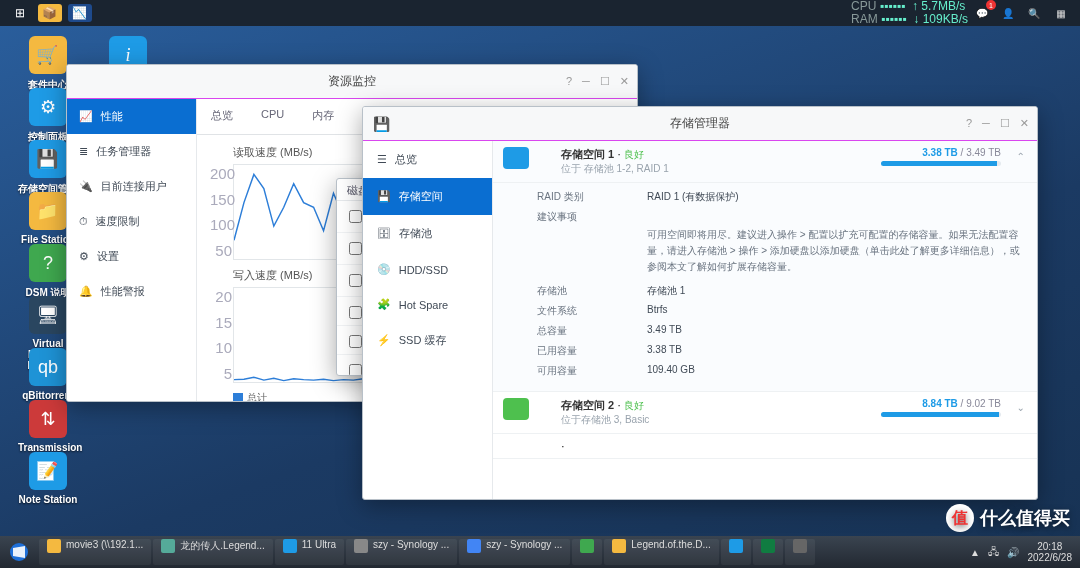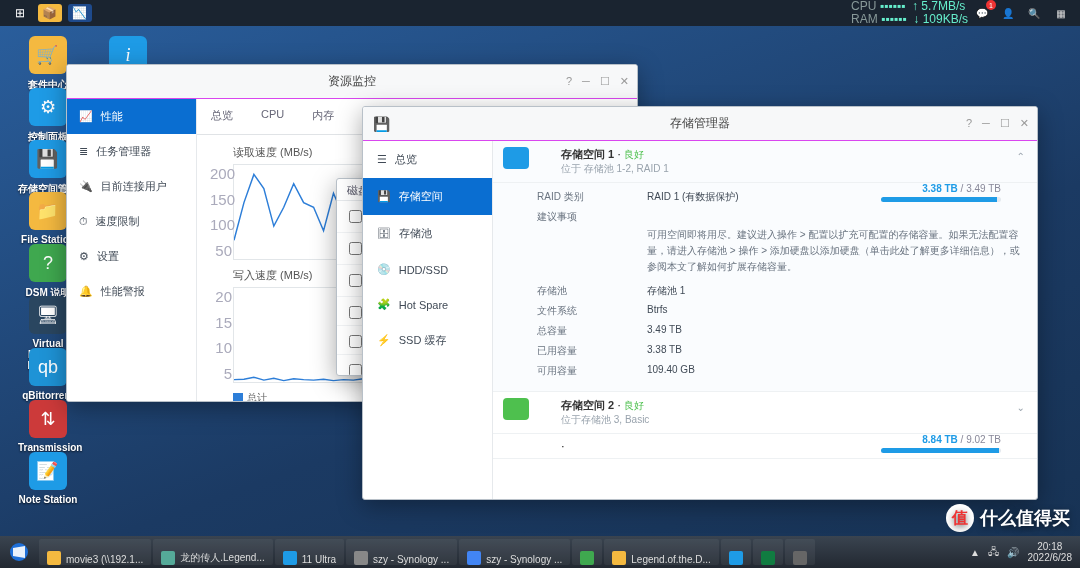--- a/index.html
+++ b/index.html
@@ -54,35 +54,35 @@
   .sm-toolbar .btn { border: 1px solid #d4d9de; border-radius: 3px; padding: 4px 12px; background: #fff; color: #444; cursor: pointer; }
   .sm-list { flex: 1; overflow-y: auto; font-size: 11px; }
   .vol { border-bottom: 1px solid #eef1f3; padding: 6px 12px 6px 68px; position: relative; }
   .vol.expanded { background: #fafcfe; }
   .vol .vicon { position: absolute; left: 10px; top: 6px; width: 26px; height: 22px; border-radius: 4px; }
   .vicon.blue { background: #1e9be6; }
   .vicon.green { background: #4ec04e; }
   .vol .name { color: #333; font-weight: 600; display: inline; }
   .vol .status { color: #4ec04e; font-size: 10px; }
   .vol .sub { font-size: 10px; color: #99a3ad; }
-  .vol .usage { position: absolute; right: 36px; top: 6px; font-size: 10px; text-align: right; margin-top: 36px; }
+  .vol .usage { position: absolute; right: 36px; top: 6px; font-size: 10px; text-align: right; }
   .vol .usage b { color: #1e9be6; font-weight: 600; }
   .vol .usage span { color: #889; }
   .vol .bar { width: 120px; height: 5px; background: #e5eaef; border-radius: 3px; margin-top: 3px; margin-left: auto; overflow: hidden; }
   .vol .bar i { display: block; height: 100%; background: #1e9be6; }
   .vol .chev { position: absolute; right: 12px; top: 10px; color: #99a3ad; font-size: 10px; }
   .vol-details { padding: 4px 12px 10px 44px; font-size: 10px; background: #fafcfe; border-bottom: 1px solid #eef1f3; }
   .kv { display: flex; padding: 3px 0; }
   .kv .k { width: 110px; color: #6a7480; }
   .kv .v { color: #404a56; }
   .info-text { font-size: 10px; color: #6a7480; line-height: 1.6; max-width: 440px; margin-left: 110px; }
   
   .taskbar { position: absolute; bottom: 0; left: 0; right: 0; height: 32px; background: linear-gradient(#3a4450, #222831); display: flex; align-items: center; font-size: 11px; color: #ddd; }
   .taskbar .start { width: 38px; height: 32px; display: flex; align-items: center; justify-content: center; }
-  .taskbar .titem { height: 26px; padding: 0 8px; margin: 8px 1px; display: flex; align-items: flex-end; gap: 5px; background: rgba(255,255,255,.06); border-radius: 2px; max-width: 120px; overflow: hidden; white-space: nowrap; font-size: 10px; }
+  .taskbar .titem { height: 26px; padding: 0 8px; margin: 8px 1px; display: flex; align-items: flex-start; gap: 5px; background: rgba(255,255,255,.06); border-radius: 2px; max-width: 120px; overflow: hidden; white-space: nowrap; font-size: 10px; }
   .taskbar .tray { margin-left: auto; display: flex; align-items: center; gap: 8px; padding-right: 8px; font-size: 10px; }
   
   .watermark { position: absolute; right: 10px; bottom: 36px; color: #fff; font-size: 18px; font-weight: bold; text-shadow: 0 2px 6px rgba(0,0,0,.6); display: flex; align-items: center; gap: 6px; }
   .watermark .circ { width: 28px; height: 28px; border-radius: 50%; background: #fff; color: #e33; display: flex; align-items: center; justify-content: center; font-size: 16px; }
 </style>
 </head>
 <body>
 
 <div class="desktop">
 

